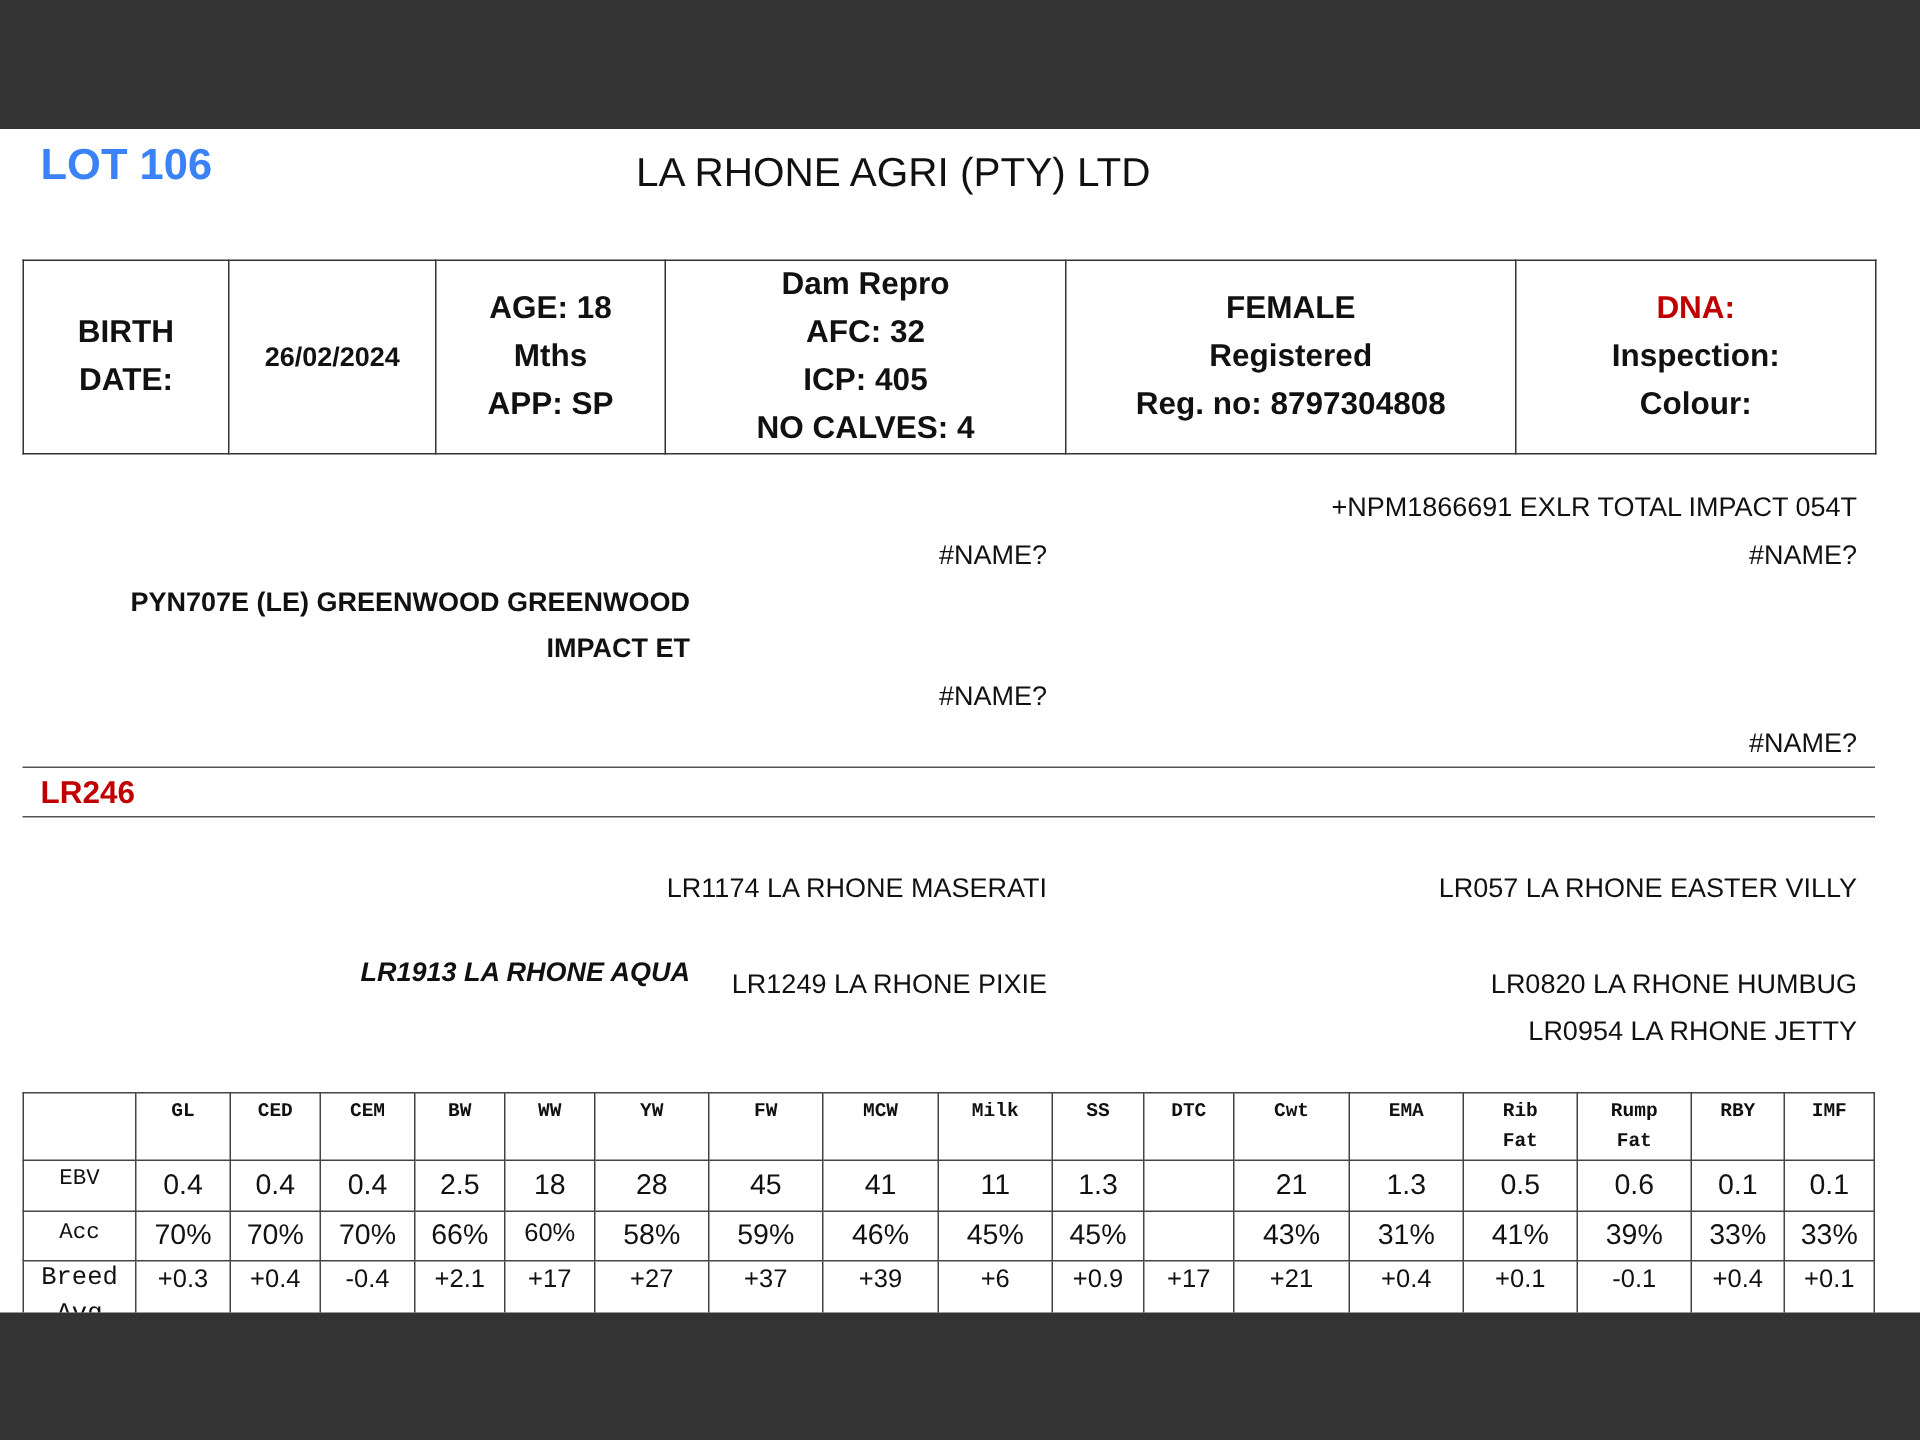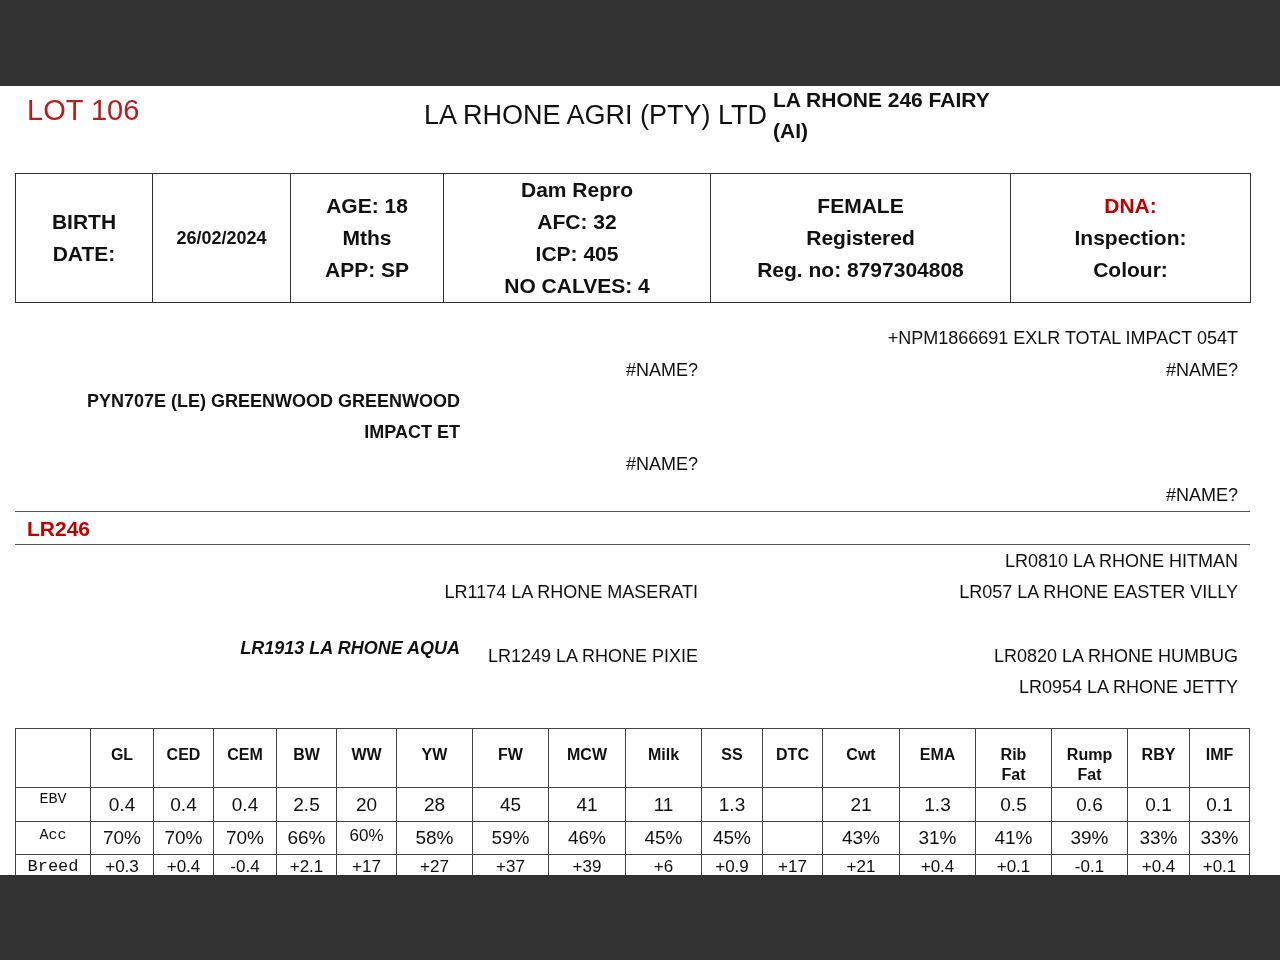--- a/index.html
+++ b/index.html
@@ -11,21 +11,21 @@
     position: relative;
   }
   .page {
     position: absolute; left: 0; top: 86px; width: 1280px; height: 789px;
     background: #ffffff; overflow: hidden;
   }
   .abs { position: absolute; }
   .bold { font-weight: bold; }
   .red { color: #c00000; }
 
-  .lot { left: 27px; top: 8px; font-size: 29px; font-weight: normal; color: #b91c1c; }
+  .lot { left: 27px; top: 8px; font-size: 29px; font-weight: bold; color: #3b82f6; }
   .breeder { left: 388px; top: 14px; font-size: 27px; font-weight: normal; margin-left: 36px; }
   .animal { left: 773px; top: -2px; font-size: 21px; font-weight: bold; line-height: 31px; }
 
   .info-table {
     position: absolute; left: 15px; top: 87px; width: 1235px; height: 127px;
     border-collapse: collapse; table-layout: fixed;
   }
   .info-table td {
     border: 1.5px solid #333; text-align: center; vertical-align: middle;
     font-weight: bold; font-size: 21px; line-height: 32px; padding: 0;
@@ -38,38 +38,34 @@
   .hline { position: absolute; left: 15px; width: 1235px; height: 0; border-top: 1.5px solid #555; }
 
   .ebv-table {
     position: absolute; left: 15px; top: 642px; width: 1235px;
     border-collapse: collapse; table-layout: fixed;
   }
   .ebv-table td {
     border: 1.5px solid #444; text-align: center; padding: 0;
     font-size: 19px; vertical-align: top;
   }
-  .ebv-table tr.hdr td { font-weight: bold; font-size: 16px; height: 42px; line-height: 20px; padding-top: 16px; }
+  .ebv-table tr.hdr td { font-weight: bold; font-size: 13px; height: 42px; line-height: 20px; padding-top: 2px; font-family: Liberation Mono, monospace; }
   .ebv-table tr.ebv td { height: 31px; line-height: 31px; vertical-align: middle; }
   .ebv-table tr.acc td { height: 30px; line-height: 32px; }
   .ebv-table tr.avg td { height: 40px; line-height: 24px; font-size: 17px; }
   .ebv-table td.rowlabel { font-size: 15px; font-weight: normal; line-height: 20px; font-family: Liberation Mono, monospace; }
   .ebv-table tr.ebv td.rowlabel { line-height: 20px; vertical-align: top; padding-top: 2px; }
 </style>
 </head>
 <body>
 
 <div class="page">
 
   <div class="abs lot">LOT 106</div>
   <div class="abs breeder">LA RHONE AGRI (PTY) LTD</div>
-  <div class="abs animal">
-    <div>LA RHONE 246 FAIRY</div>
-    <div>(AI)</div>
-  </div>
 
   <table class="info-table">
     <colgroup>
       <col style="width:137px">
         <col style="width:138px">
         <col style="width:153px">
       <col style="width:267px">
         <col style="width:300px">
         <col style="width:240px">
     </colgroup>
@@ -110,21 +106,20 @@
   <div class="abs ped" style="right:42px; top:269px;">#NAME?</div>
   <div class="abs ped bold" style="right:820px; top:300px;">PYN707E (LE) GREENWOOD GREENWOOD</div>
   <div class="abs ped bold" style="right:820px; top:331px;">IMPACT ET</div>
   <div class="abs ped" style="right:582px; top:363px;">#NAME?</div>
   <div class="abs ped" style="right:42px; top:394px;">#NAME?</div>
 
   <div class="hline" style="top:425px;"></div>
   <div class="abs red bold" style="left:27px; top:428px; font-size:21px; line-height:30px;">LR246</div>
   <div class="hline" style="top:458px;"></div>
 
-  <div class="abs ped" style="right:42px; top:460px;">LR0810 LA RHONE HITMAN</div>
   <div class="abs ped" style="right:582px; top:491px;">LR1174 LA RHONE MASERATI</div>
   <div class="abs ped" style="right:42px; top:491px;">LR057 LA RHONE EASTER VILLY</div>
   <div class="abs ped bold" style="right:820px; top:547px;font-style:italic;">LR1913 LA RHONE AQUA</div>
   <div class="abs ped" style="right:582px; top:555px;">LR1249 LA RHONE PIXIE</div>
   <div class="abs ped" style="right:42px; top:555px;">LR0820 LA RHONE HUMBUG</div>
   <div class="abs ped" style="right:42px; top:586px;">LR0954 LA RHONE JETTY</div>
 
   <table class="ebv-table">
     <colgroup>
       <col style="width:75px">
@@ -202,21 +197,21 @@
       <td>
             <div>IMF</div>
           </td>
     </tr>
     <tr class="ebv">
       <td class="rowlabel">EBV</td>
       <td>0.4</td>
       <td>0.4</td>
       <td>0.4</td>
       <td>2.5</td>
-      <td>20</td>
+      <td>18</td>
       <td>28</td>
       <td>45</td>
       <td>41</td>
       <td>11</td>
       <td>1.3</td>
       <td></td>
       <td>21</td>
       <td>1.3</td>
       <td>0.5</td>
       <td>0.6</td>

